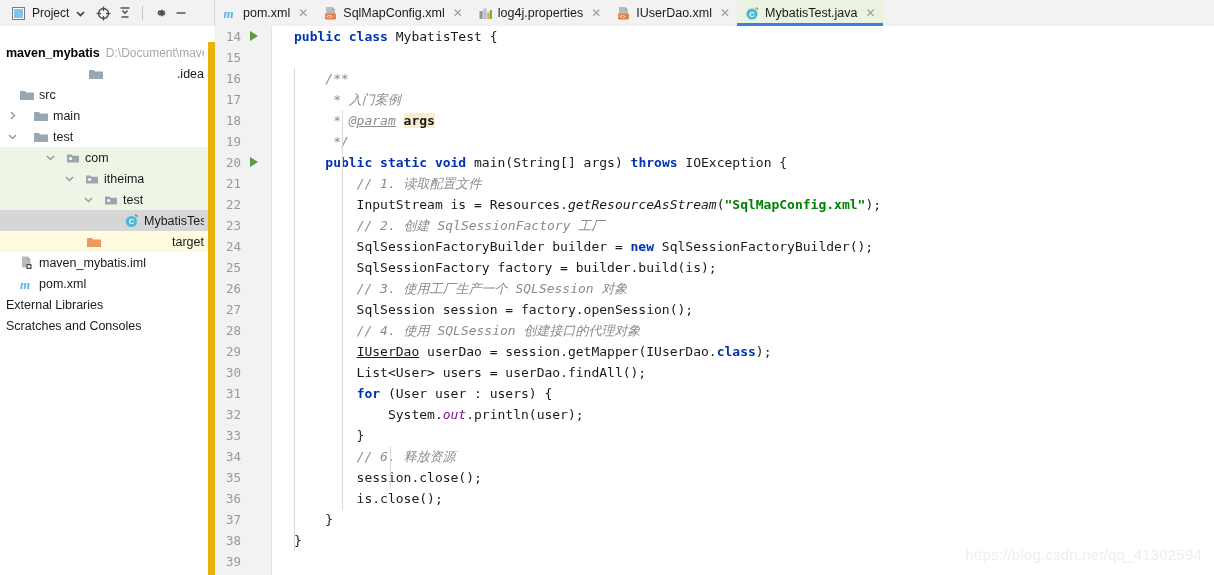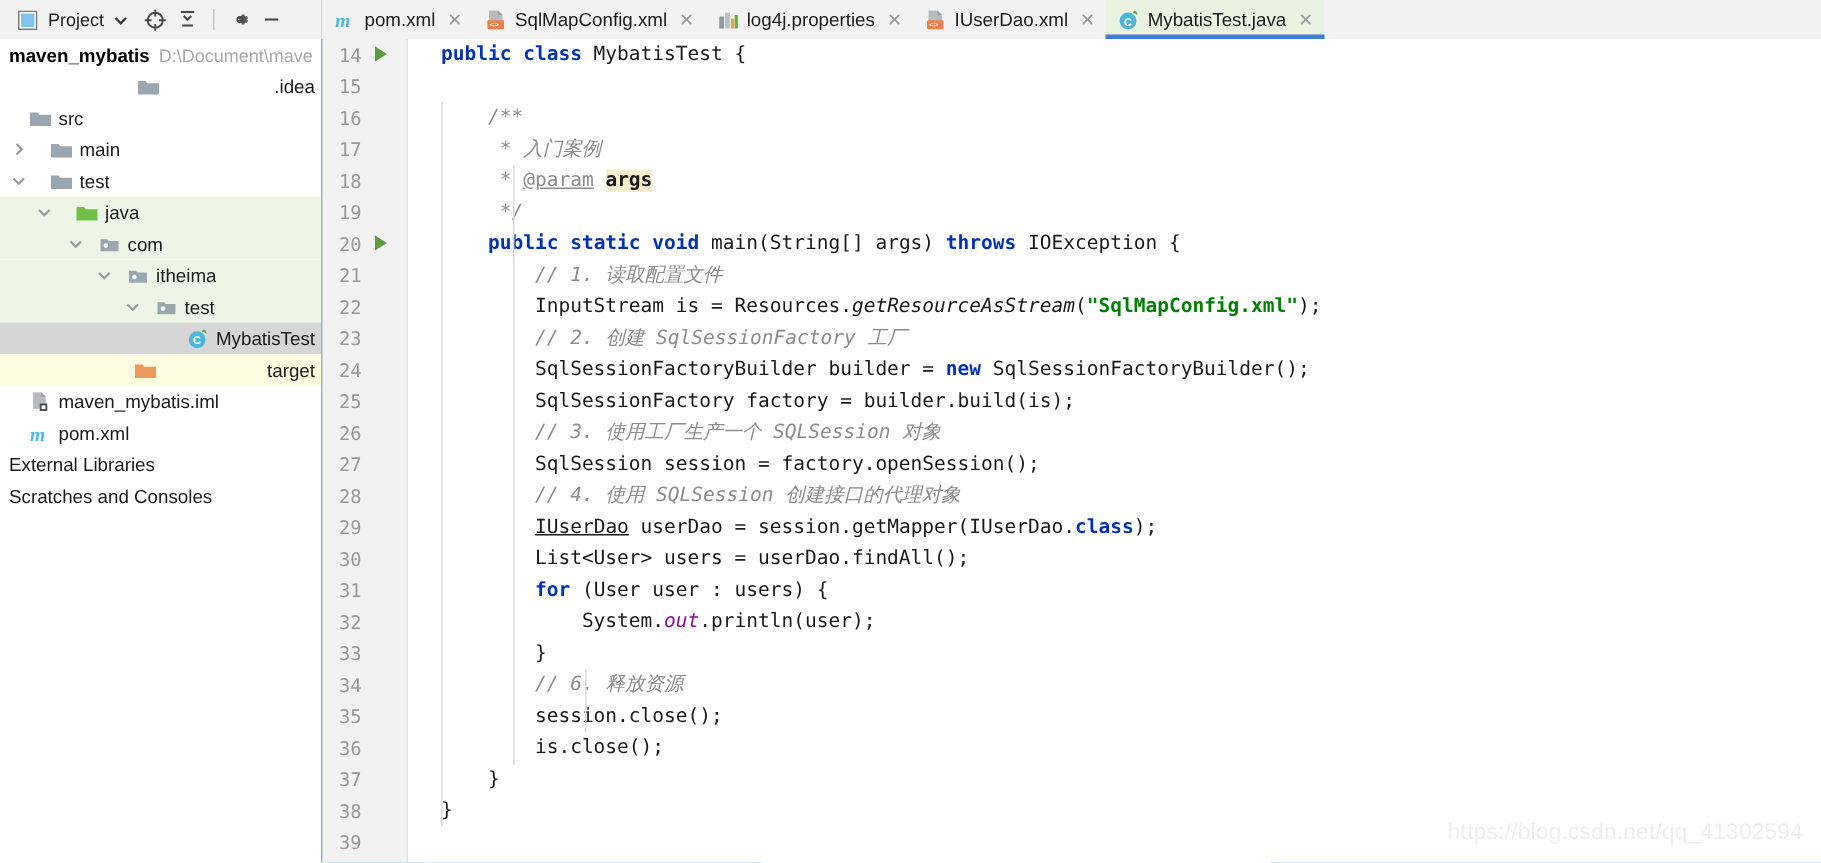--- a/index.html
+++ b/index.html
@@ -36,21 +36,21 @@
   }
   .tab-x { font-size: 12px; color: #9a9a9a; margin-left: 3px; }
   .tab-ico { width: 15px; height: 15px; flex: 0 0 15px; display: block; }
 
   
   .body { flex: 1; display: flex; min-height: 0; }
 
   
   .sidebar {
     width: 215px; flex: 0 0 215px; background: #ffffff;
-    border-right: 1px solid #eab308; position: relative; overflow: hidden;
+    border-right: 7px solid #eab308; position: relative; overflow: hidden; margin-top: 16px;
   }
   .tree-row {
     height: 21px; display: flex; align-items: center;
     font-size: 12.5px; color: #1a1a1a; white-space: nowrap;
     padding-right: 4px;
   }
   .tree-row.greenbg { background: #eef5e6; }
   .tree-row.selected { background: #d6d6d6; }
   .tree-row.excluded { background: #fffbe0; }
   .arrow { width: 13px; flex: 0 0 13px; display: flex; align-items: center; justify-content: center; }
@@ -83,21 +83,21 @@
     padding-left: 22px; min-width: 0; overflow: hidden;
   }
   .cl { height: 21px; line-height: 21px; white-space: pre; color: #1a1a1a; }
   .kw { color: #0033b3; font-weight: bold; }
   .cm { color: #8c8c8c; font-style: italic; }
   .str { color: #008000; font-weight: bold; }
   .mth { color: #1a1a1a; font-style: italic; }
   .fld { color: #871094; font-style: italic; }
   .undl { text-decoration: underline; }
   .jdoc { color: #8c8c8c; font-style: italic; }
-  .jdoc-tag { color: #8c8c8c; text-decoration: underline; }
+  .jdoc-tag { color: #8c8c8c; font-style: italic; text-decoration: underline; }
   .jdoc-hl { background: #f7eece; font-weight: bold; color: #1a1a1a; font-style: normal; }
   .indent-guide { position: absolute; width: 1px; background: #d8d8d8; }
 
   .watermark {
     position: absolute; right: 12px; bottom: 12px;
     font-size: 15px; color: #eeeeee; font-family: "Liberation Sans", sans-serif;
     letter-spacing: 0.2px; pointer-events: none;
   }
 </style>
 </head>
@@ -268,35 +268,20 @@
         </span>
         <span class="spc" style="width:14px;"></span>
         <span class="ic">
           <svg viewBox="0 0 16 16" width="16" height="16">
               <path d="M1 4 h5 l1.2 1.5 H15 v7.5 H1 Z" fill="#9aa7b0"></path>
             </svg>
         </span>
         <span class="lbl">test</span>
       </div>
 
-      <div class="tree-row greenbg" style="padding-left:6px;">
-        <span class="spc" style="width:17px;"></span>
-        <span class="arrow">
-          <svg width="9" height="9" viewBox="0 0 9 9">
-              <path d="M1 3 L4.5 6.5 L8 3" fill="none" stroke="#9a9a9a" stroke-width="1.5"></path>
-            </svg>
-        </span>
-        <span class="spc" style="width:14px;"></span>
-        <span class="ic">
-          <svg viewBox="0 0 16 16" width="16" height="16">
-              <path d="M1 4 h5 l1.2 1.5 H15 v7.5 H1 Z" fill="#71bf49"></path>
-            </svg>
-        </span>
-        <span class="lbl">java</span>
-      </div>
 
       <div class="tree-row greenbg" style="padding-left:6px;">
         <span class="spc" style="width:38px;"></span>
         <span class="arrow">
           <svg width="9" height="9" viewBox="0 0 9 9">
               <path d="M1 3 L4.5 6.5 L8 3" fill="none" stroke="#9a9a9a" stroke-width="1.5"></path>
             </svg>
         </span>
         <span class="spc" style="width:8px;"></span>
         <span class="ic">

